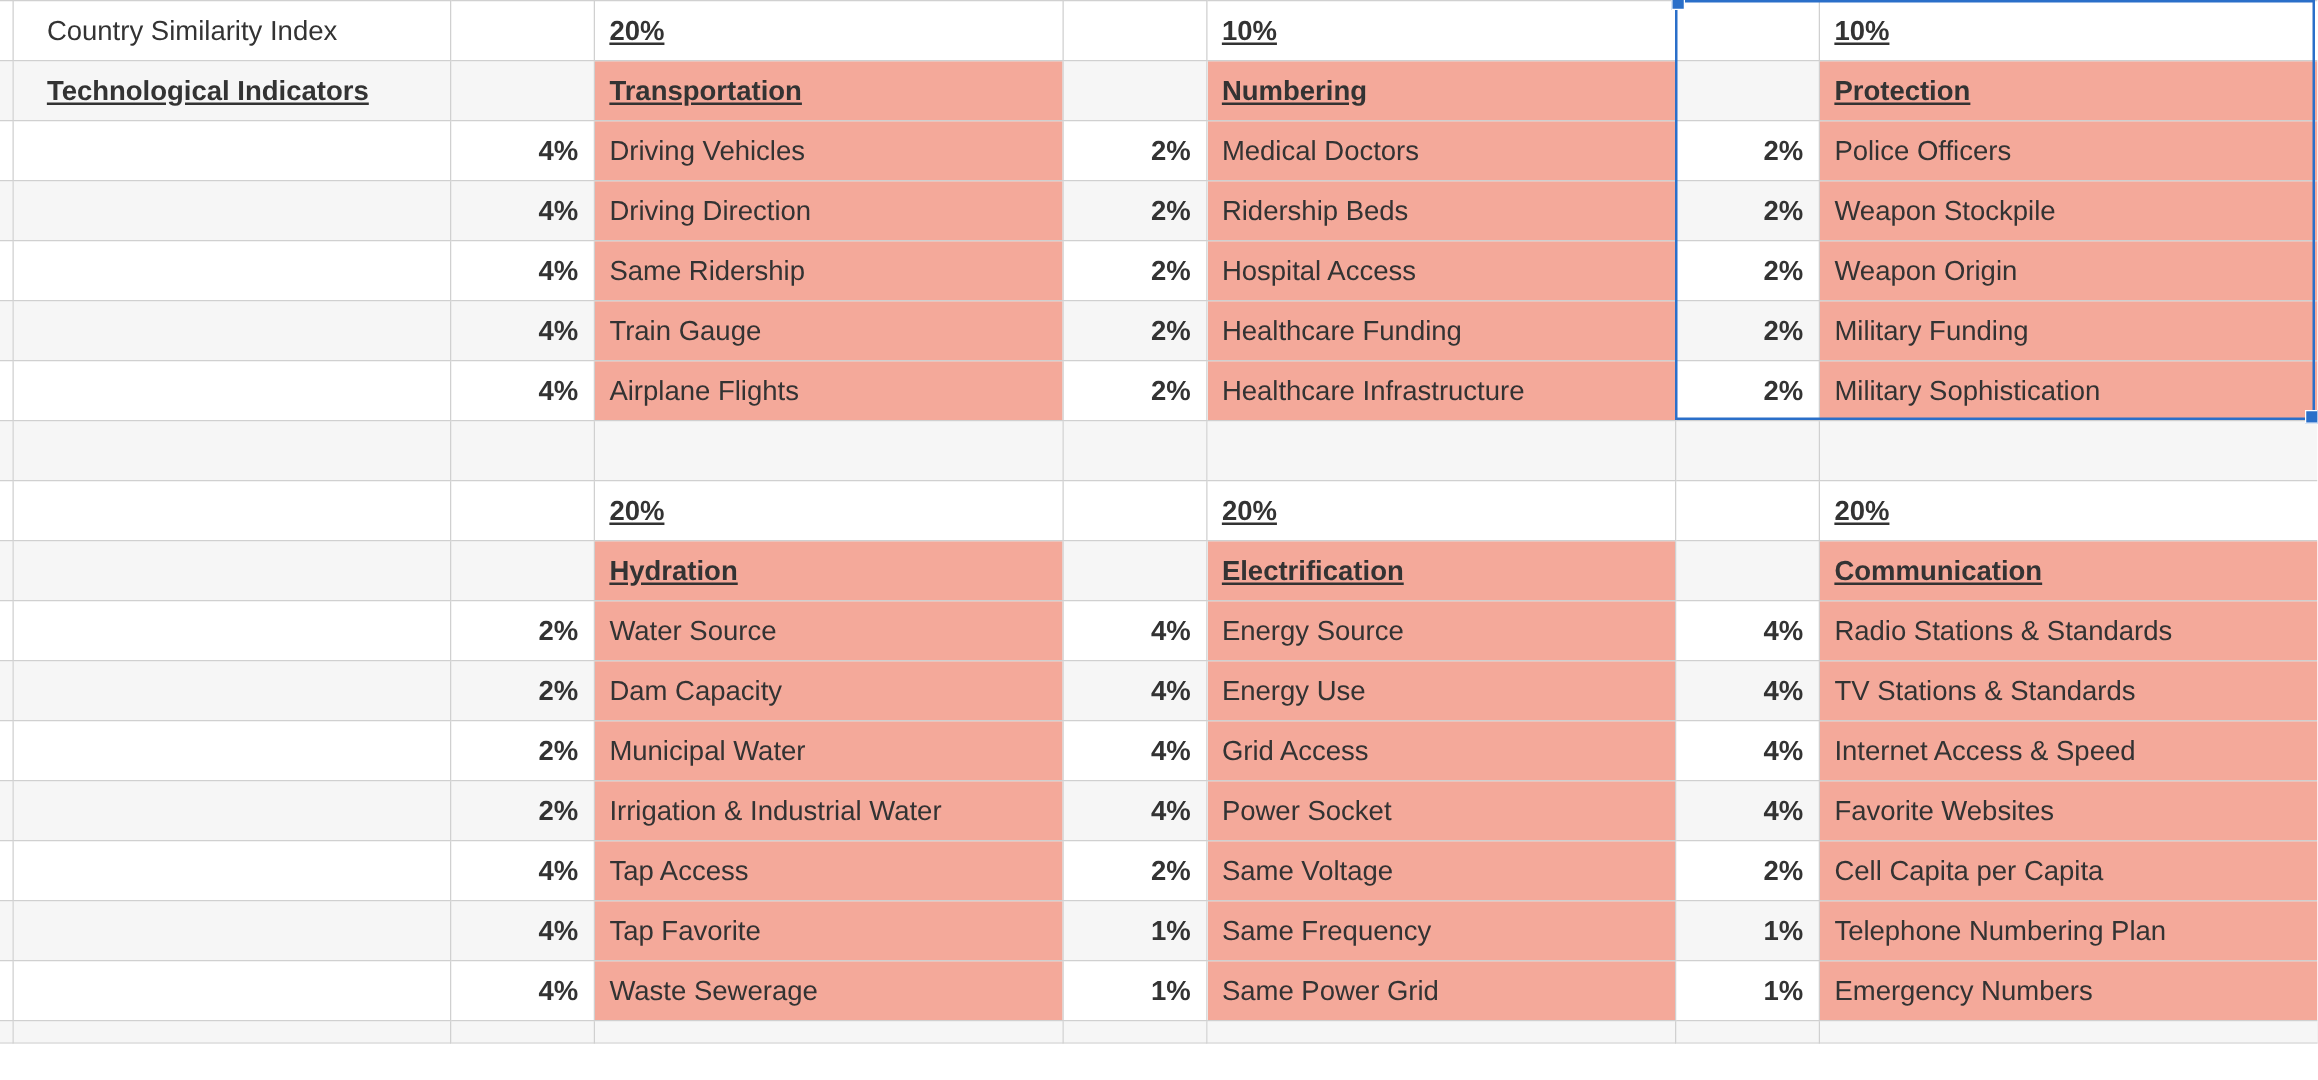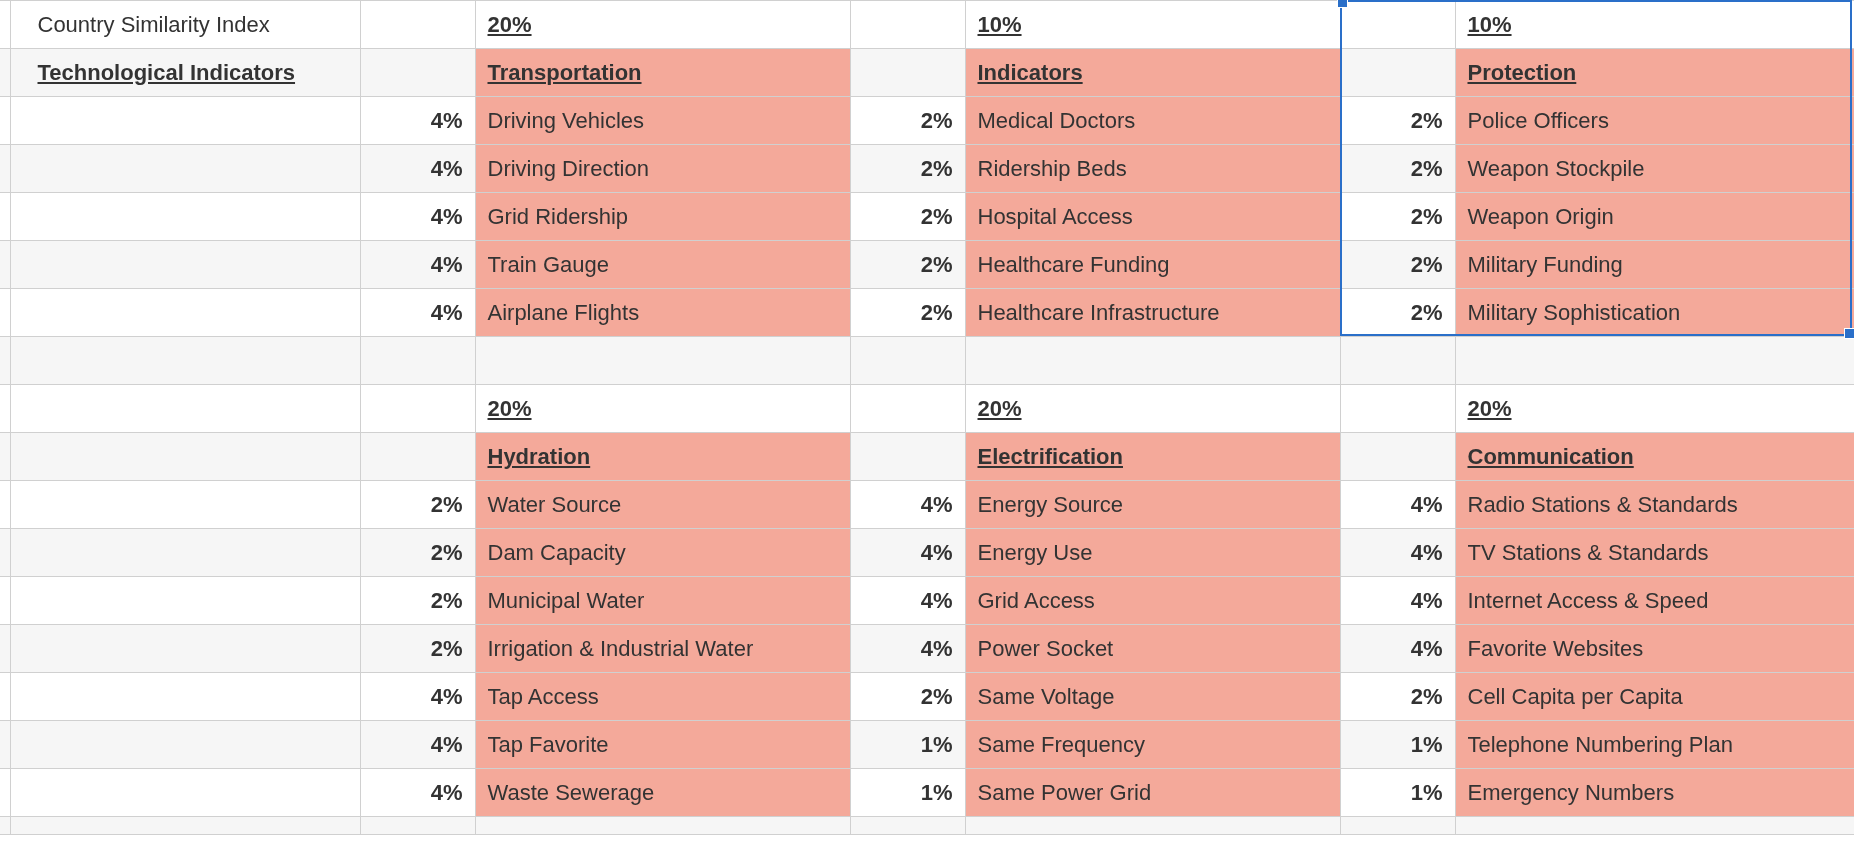--- a/index.html
+++ b/index.html
@@ -80,21 +80,21 @@
     <td class="pctcol"></td>
     <td class="labelcol-last bold u">10%</td>
   </tr>
 
   <tr class="alt">
     <td class="gutter"></td>
     <td class="labelcol-a bold u">Technological Indicators</td>
     <td class="pctcol"></td>
     <td class="labelcol pink bold u">Transportation</td>
     <td class="pctcol"></td>
-    <td class="labelcol pink bold u">Indicators</td>
+    <td class="labelcol pink bold u">Numbering</td>
     <td class="pctcol"></td>
     <td class="labelcol-last pink bold u">Protection</td>
   </tr>
 
   <tr>
     <td class="gutter"></td>
     <td class="labelcol-a"></td>
     <td class="pctcol">4%</td>
     <td class="labelcol pink">Driving Vehicles</td>
     <td class="pctcol">2%</td>
@@ -109,21 +109,21 @@
     <td class="labelcol pink">Driving Direction</td>
     <td class="pctcol">2%</td>
     <td class="labelcol pink">Ridership Beds</td>
     <td class="pctcol">2%</td>
     <td class="labelcol-last pink">Weapon Stockpile</td>
   </tr>
   <tr>
     <td class="gutter"></td>
     <td class="labelcol-a"></td>
     <td class="pctcol">4%</td>
-    <td class="labelcol pink">Grid Ridership</td>
+    <td class="labelcol pink">Same Ridership</td>
     <td class="pctcol">2%</td>
     <td class="labelcol pink">Hospital Access</td>
     <td class="pctcol">2%</td>
     <td class="labelcol-last pink">Weapon Origin</td>
   </tr>
   <tr class="alt">
     <td class="gutter"></td>
     <td class="labelcol-a"></td>
     <td class="pctcol">4%</td>
     <td class="labelcol pink">Train Gauge</td>

